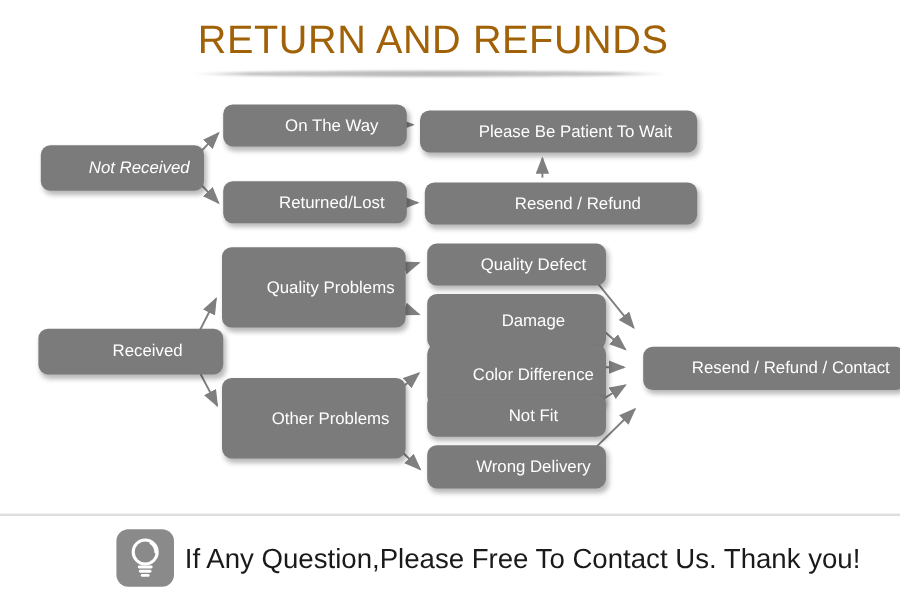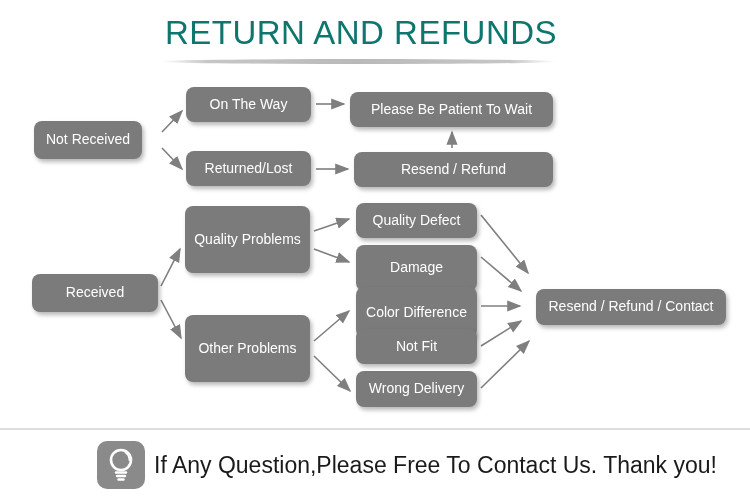--- a/index.html
+++ b/index.html
@@ -2,35 +2,36 @@
 <html><head>
 <meta charset="utf-8">
 <style>
   html,body{margin:0;padding:0;background:#fff;}
   .stage{
     position:relative;width:750px;height:500px;background:#ffffff;
     font-family:"Liberation Sans", sans-serif;overflow:hidden;
   }
   .page-title{
     position:absolute;left:0;top:14px;width:722px;margin:0;
-    text-align:center;font-size:33px;font-weight:400;color:#0f766e;
+    text-align:center;font-size:33px;font-weight:400;color:#a16207;
     letter-spacing:.5px;
   }
   .title-underline{
     position:absolute;left:160px;top:59px;width:397px;height:5px;
     border-radius:50%;
     background:linear-gradient(to right, rgba(200,200,200,0), #c6c6c6 12%, #b9b9b9 50%, #c6c6c6 88%, rgba(200,200,200,0));
     filter:blur(.7px);
   }
   .arrows{position:absolute;left:0;top:0;pointer-events:none;}
   .node{
     position:absolute;display:flex;align-items:center;justify-content:center;
     background:#7b7b7b;color:#ffffff;border-radius:8px;
     font-size:14px;text-align:center;line-height:1.1;
     box-shadow:2px 3px 4px rgba(0,0,0,.28);
+    padding-left:28px;
   }
   .divider{
     position:absolute;left:0;top:428px;width:750px;height:2px;background:#dedede;
   }
   .footer{
     position:absolute;left:97px;top:441px;height:48px;
     display:flex;align-items:center;gap:9px;
   }
   .bulb-badge{
     width:48px;height:48px;border-radius:10px;background:#8a8a8a;
@@ -65,21 +66,21 @@
       <path d="M314,341 L349,311" marker-end="url(#ah)"></path>
       <path d="M314,356 L350,391" marker-end="url(#ah)"></path>
       <path d="M481,215 L528,273" marker-end="url(#ah)"></path>
       <path d="M481,257 L521,291" marker-end="url(#ah)"></path>
       <path d="M481,306 L520,306" marker-end="url(#ah)"></path>
       <path d="M481,346 L521,321" marker-end="url(#ah)"></path>
       <path d="M481,388 L529,341" marker-end="url(#ah)"></path>
     </g>
   </svg>
 
-  <div class="node" style="left:34px;top:121px;width:108px;height:38px;">Not Received</div>
+  <div class="node" style="left:34px;top:121px;width:108px;height:38px;font-style:italic;">Not Received</div>
   <div class="node" style="left:186px;top:87px;width:125px;height:35px;">On The Way</div>
   <div class="node" style="left:186px;top:151px;width:125px;height:35px;">Returned/Lost</div>
   <div class="node" style="left:350px;top:92px;width:203px;height:35px;">Please Be Patient To Wait</div>
   <div class="node" style="left:354px;top:152px;width:199px;height:35px;">Resend / Refund</div>
   <div class="node" style="left:32px;top:274px;width:126px;height:38px;text-align:center;">Received</div>
   <div class="node" style="left:185px;top:206px;width:125px;height:67px;">Quality Problems</div>
   <div class="node" style="left:185px;top:315px;width:125px;height:67px;">Other Problems</div>
   <div class="node" style="left:356px;top:203px;width:121px;height:35px;">Quality Defect</div>
   <div class="node" style="left:356px;top:245px;width:121px;height:46px;">Damage</div>
   <div class="node" style="left:356px;top:287px;width:121px;height:51px;">Color Difference</div>

